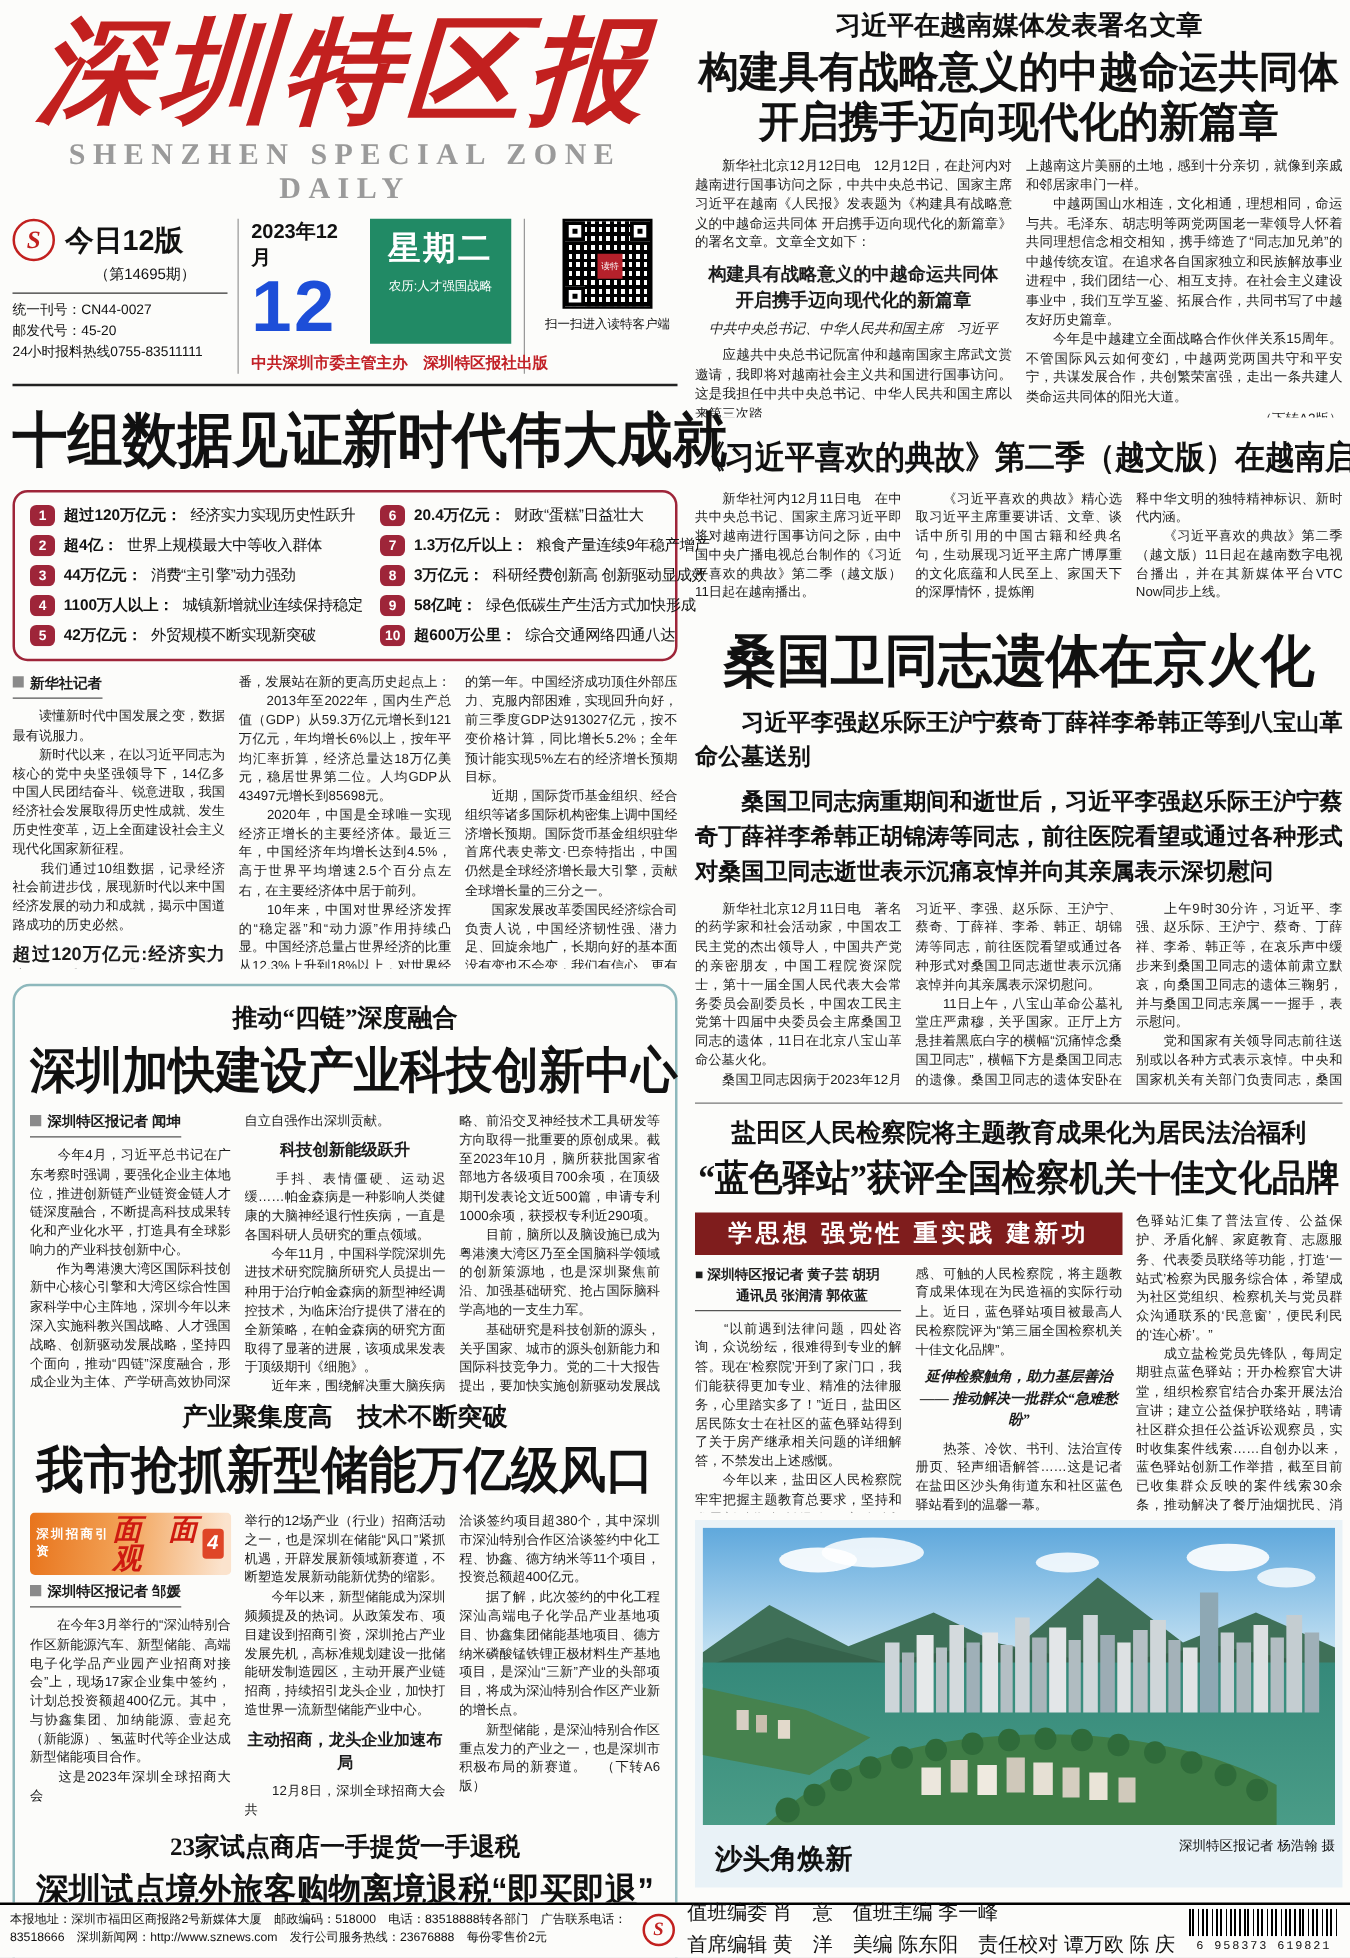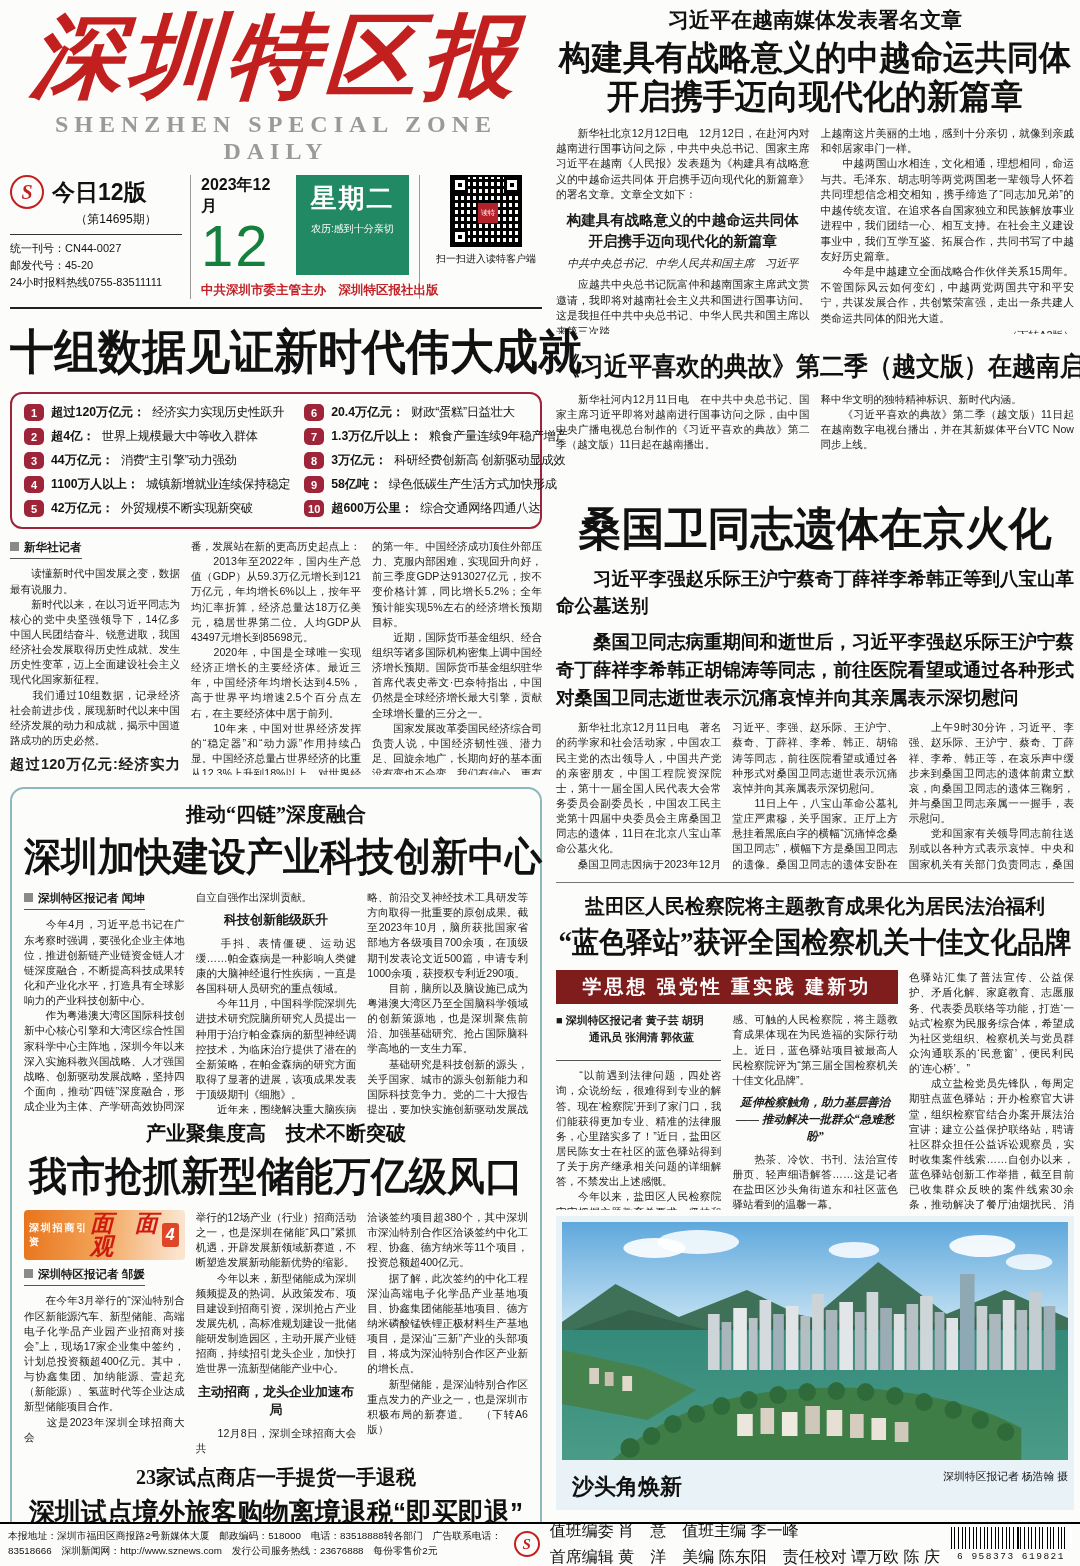--- a/index.html
+++ b/index.html
@@ -24,21 +24,21 @@
   .logo-circle { display:inline-flex; width:34px; height:34px; border:2.5px solid #c2201f; border-radius:50%;
                  color:#c2201f; font-weight:900; font-style:italic; font-size:20px;
                  align-items:center; justify-content:center; font-family:"Liberation Serif", serif; }
   .edition-line { display:flex; align-items:center; gap:8px; }
   .edition-big { font-size:23px; font-weight:900; }
   .issue-no { font-size:12px; text-align:center; margin:2px 0 6px 40px; }
   .mast-c1 hr { border:none; border-top:1.5px solid #333; margin:4px 0 5px; }
   .mast-small { font-size:11px; line-height:1.55; white-space:pre-line; }
   .date-wrap { display:flex; gap:20px; }
   .date-ym { font-size:16px; font-weight:700; }
-  .date-day { font-size:58px; font-weight:400; color:#15803d; line-height:1.0; letter-spacing:2px; }
+  .date-day { font-size:58px; font-weight:700; color:#1d4ed8; line-height:1.0; letter-spacing:2px; }
   .week-box { background:#218a65; color:#fff; width:128px; padding:6px 4px 5px; text-align:center; }
   .week-main { font-size:26px; font-weight:900; letter-spacing:2px; }
   .week-lunar { font-size:10px; margin-top:6px; }
   .publisher { color:#c22127; font-weight:700; font-size:12.5px; margin-top:7px; white-space:nowrap; }
   .qr { position:relative; width:72px; height:72px; background:
         repeating-linear-gradient(90deg,#000 0 3px,transparent 3px 6px),
         repeating-linear-gradient(0deg,#000 0 3px,transparent 3px 7px);
         border:2px solid #000; }
   .qr .f { position:absolute; width:16px; height:16px; border:3px solid #000; background:#fff; }
   .qr .f::after { content:""; position:absolute; left:3px; top:3px; width:4px; height:4px; background:#000; }
@@ -110,21 +110,21 @@
   .rule { border:none; border-top:1px solid #777; margin:10px 0; }
   .blue-h { font-family:"Liberation Serif", serif; font-weight:900; text-align:center; font-size:27px;
             margin:4px 0 10px; white-space:nowrap; transform:scaleY(1.08); }
   .blue-body { display:flex; gap:11px; height:240px; }
   .blue-left { width:66%; display:flex; flex-direction:column; }
   .red-banner { background:#7f1d1d; color:#fff; font-weight:900; font-size:19px; letter-spacing:3px;
                 text-align:center; padding:4px 0; margin-bottom:8px; }
   .blue-left-cols { display:flex; gap:11px; flex:1; min-height:0; }
   .blue-sub { font-family:"Liberation Serif", serif; font-style:italic; font-weight:700; font-size:11.5px;
               text-align:center; margin:6px 0; line-height:1.5; white-space:normal; }
-  .byline2 { font-size:11px; font-weight:700; border-bottom:1.5px solid #555; padding-bottom:15px;
+  .byline2 { font-size:11px; font-weight:700; border-bottom:1.5px solid #555; padding-bottom:3px;
              margin-bottom:7px; line-height:1.5; }
 
   
   .photo-panel { background:#e9f2f7; padding:6px 6px 8px; margin-top:6px; }
   .photo-frame { width:100%; height:238px; overflow:hidden; }
   .caption-row { display:flex; gap:14px; margin-top:8px; align-items:flex-start; }
   .caption-title { font-family:"Liberation Serif", serif; font-weight:900; font-size:22px;
                    white-space:nowrap; padding-left:10px; padding-top:4px; }
   .caption-text { font-size:10.8px; line-height:1.5; text-align:justify; flex:1; }
   .caption-credit { text-align:right; font-size:10.8px; margin-top:2px; }
@@ -165,21 +165,21 @@
 24小时报料热线0755-83511111</div>
         </div>
         <div class="mast-c2">
           <div class="date-wrap">
             <div>
               <div class="date-ym">2023年12月</div>
               <div class="date-day">12</div>
             </div>
             <div class="week-box">
               <div class="week-main">星期二</div>
-              <div class="week-lunar">农历:感到十分亲切</div>
+              <div class="week-lunar">农历:人才强国战略</div>
             </div>
           </div>
           <div class="publisher">中共深圳市委主管主办　深圳特区报社出版</div>
         </div>
         <div class="mast-c3">
           <div class="qr">
             <div class="f f1"></div>
             <div class="f f2"></div>
             <div class="f f3"></div>
             <div class="chip">读特</div>
@@ -357,20 +357,21 @@
 　　今年是中越建立全面战略合作伙伴关系15周年。不管国际风云如何变幻，中越两党两国共守和平安宁，共谋发展合作，共创繁荣富强，走出一条共建人类命运共同体的阳光大道。</div>
           <div class="turn">（下转A2版）</div>
         </div>
       </div>
     </div>
 
     <div>
       <div class="dian-h">《习近平喜欢的典故》第二季（越文版）在越南启播</div>
       <div class="cols dian-cols">
         <div class="col pre">　　新华社河内12月11日电　在中共中央总书记、国家主席习近平即将对越南进行国事访问之际，由中国中央广播电视总台制作的《习近平喜欢的典故》第二季（越文版）11日起在越南播出。</div>
+        <div class="col pre">　　《习近平喜欢的典故》精心选取习近平主席重要讲话、文章、谈话中所引用的中国古籍和经典名句，生动展现习近平主席广博厚重的文化底蕴和人民至上、家国天下的深厚情怀，提炼阐</div>
         <div class="col pre">释中华文明的独特精神标识、新时代内涵。
 　　《习近平喜欢的典故》第二季（越文版）11日起在越南数字电视台播出，并在其新媒体平台VTC Now同步上线。</div>
       </div>
     </div>
 
     <div>
       <div class="sang-h">桑国卫同志遗体在京火化</div>
       <div class="sang-lede">　　习近平李强赵乐际王沪宁蔡奇丁薛祥李希韩正等到八宝山革命公墓送别</div>
       <div class="sang-lede">　　桑国卫同志病重期间和逝世后，习近平李强赵乐际王沪宁蔡奇丁薛祥李希韩正胡锦涛等同志，前往医院看望或通过各种形式对桑国卫同志逝世表示沉痛哀悼并向其亲属表示深切慰问</div>
       <div class="cols sang-cols">

